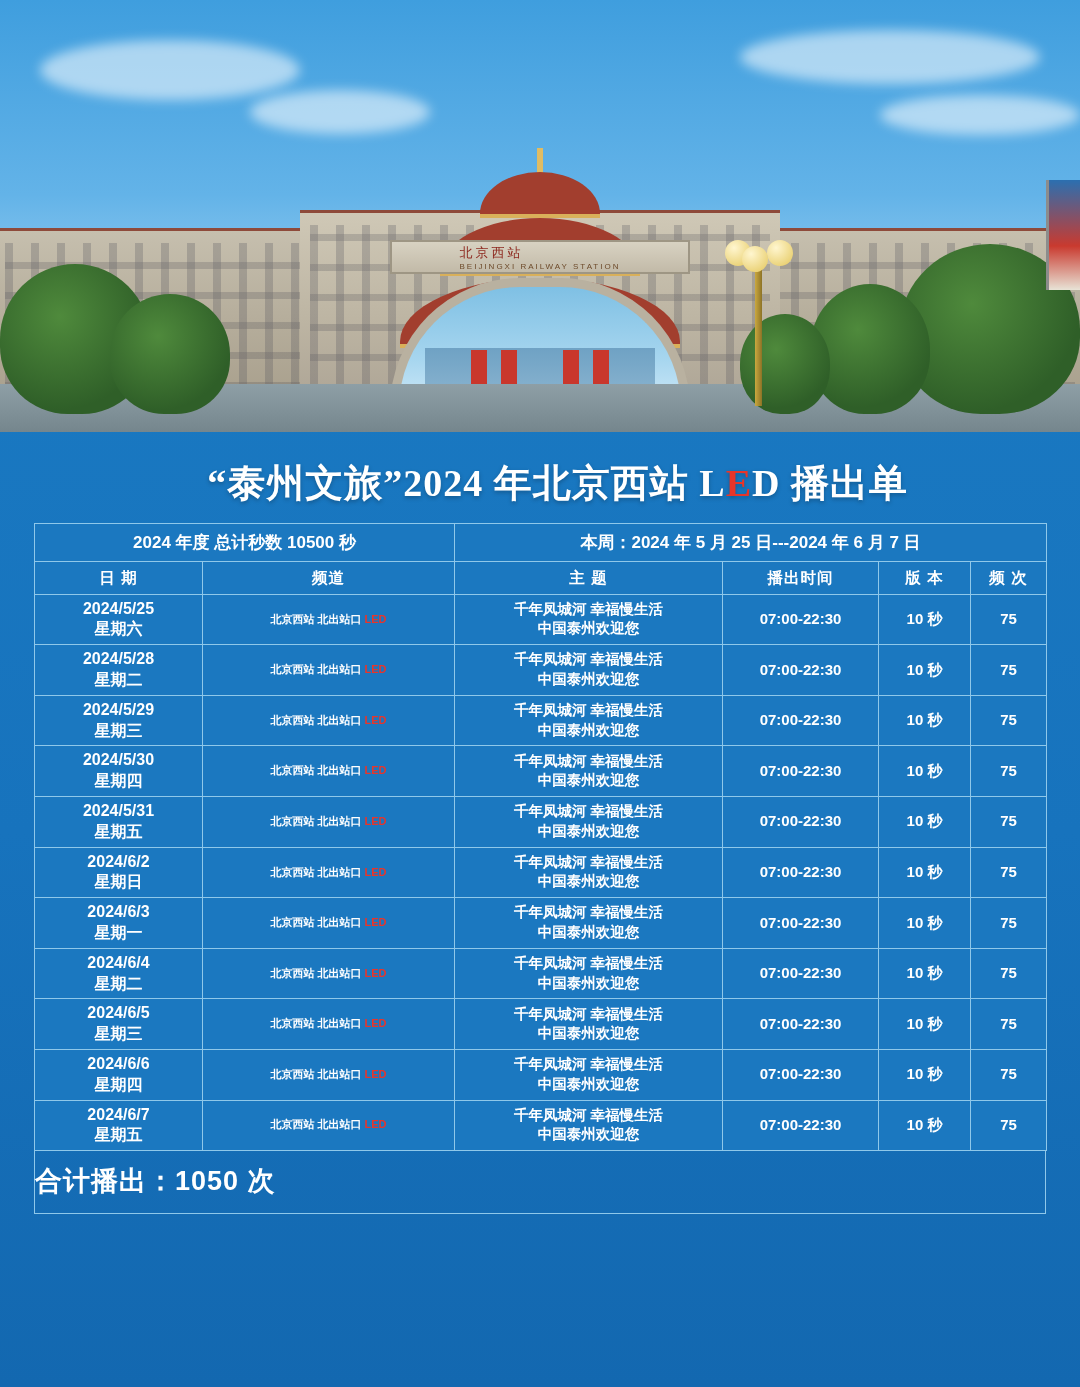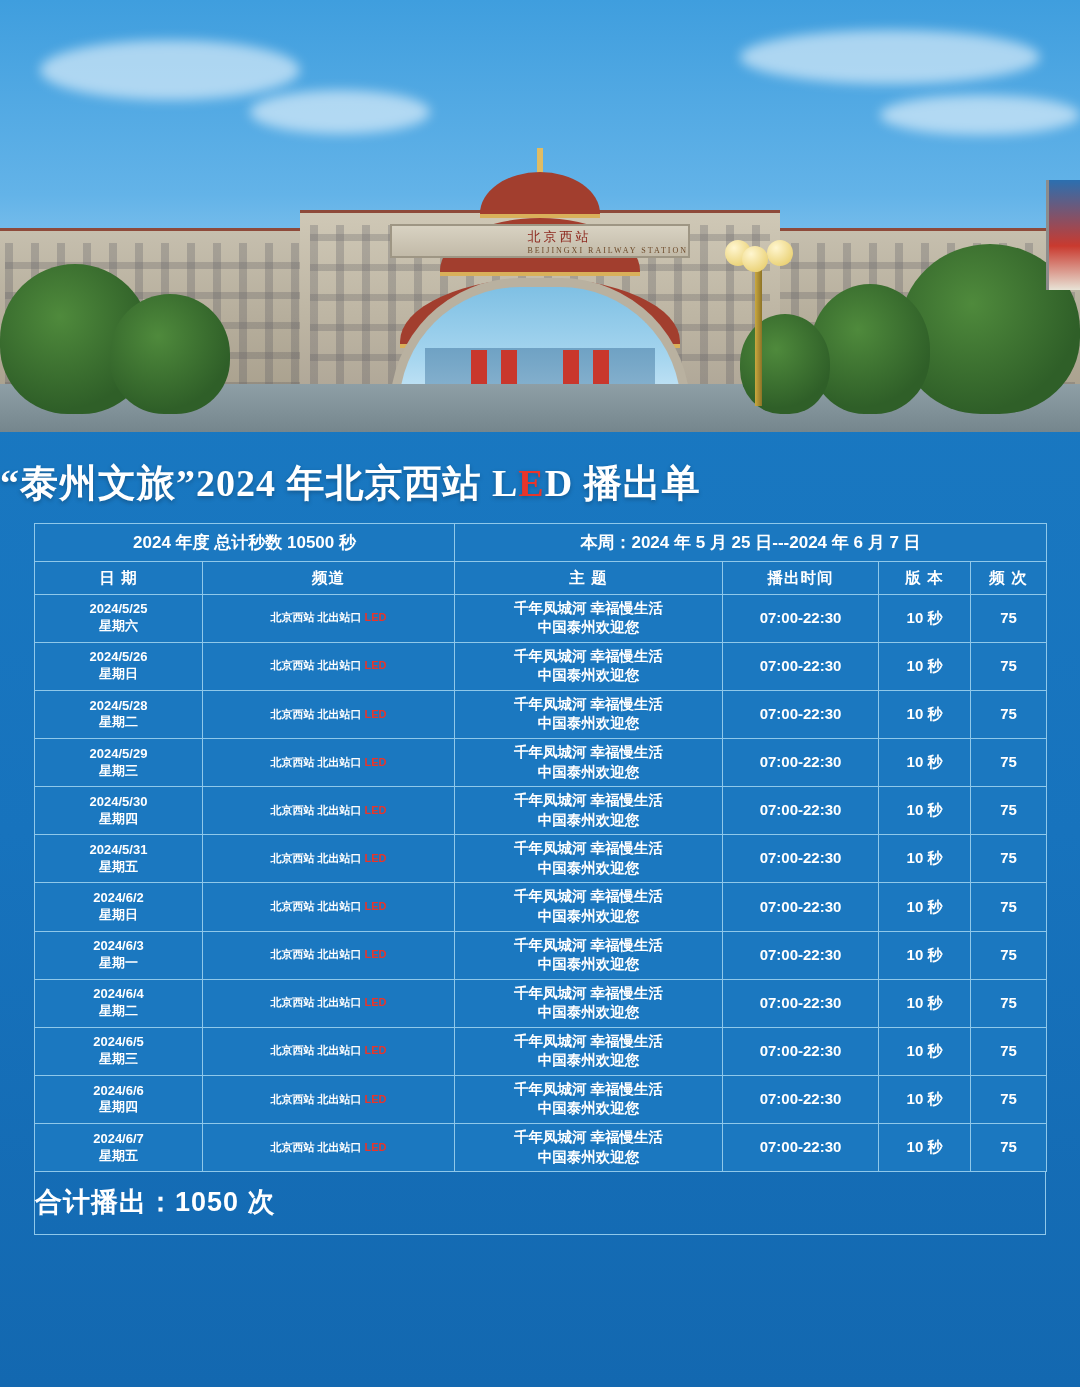--- a/index.html
+++ b/index.html
@@ -72,27 +72,27 @@
   .arch-inner {
     position: absolute; left: 26px; bottom: 0; right: 26px; height: 60px;
     background: linear-gradient(180deg, #6fa2c4 0%, #8fb7d2 100%);
   }
   .banner {
     position: absolute; bottom: 4px; width: 16px; height: 54px;
     background: #c9372c;
   }
   .b1 { left: 46px; } .b2 { left: 76px; } .b3 { right: 76px; } .b4 { right: 46px; }
   .signboard {
-    position: absolute; left: 390px; top: 24px; width: 300px; height: 34px;
+    position: absolute; left: 390px; top: 40px; width: 300px; height: 34px;
     background: linear-gradient(180deg, #d8d2c2, #c2baa8);
     border: 2px solid #9e9684;
     color: #8e2a20;
     font-size: 13px; letter-spacing: 3px;
-    display: flex; align-items: center; justify-content: flex-end;
-    font-family: Liberation Serif, serif;
+    display: flex; align-items: center; justify-content: center;
+    font-family: Liberation Sans, sans-serif;
   }
   .signboard small { display:block; font-size: 8px; letter-spacing: 2px; color:#6d4a2a; }
 
   
   .roof {
     position: absolute;
     background: #9f3b2c;
     border-radius: 60% 60% 0 0 / 100% 100% 0 0;
     box-shadow: 0 2px 0 #c99a3a;
   }
@@ -145,21 +145,21 @@
   }
   .billboard {
     position: absolute; right: 0; top: 180px; width: 34px; height: 110px;
     background: linear-gradient(180deg,#2b6fb0,#c93a2f 60%,#e8e3d6);
     border-left: 3px solid #8c8c8c;
   }
 
   
   .title-wrap {
     width: 908px; padding: 26px 0 14px 0;
-    text-align: left;
+    text-align: right;
   }
   .title {
     color: #ffffff;
     font-size: 38px;
     font-weight: bold;
     letter-spacing: 1px;
     text-shadow: 0 2px 4px rgba(0,0,0,.25);
     font-family: "Liberation Serif", "DejaVu Serif", serif;
   }
   .title .led-l, .title .led-d { color: #ffffff; }
@@ -178,21 +178,21 @@
     color: #ffffff;
     text-align: center;
     vertical-align: middle;
     font-size: 15px;
     font-weight: bold;
     padding: 4px 2px;
     line-height: 1.25;
   }
   .row-head th { font-size: 17px; padding: 8px 5px; }
   .col-head th { font-size: 15.5px; letter-spacing: 1px; padding: 6px 2px; }
-  td.date { font-size: 13px; line-height: 1.3; text-align: center; }
+  td.date { font-size: 16px; line-height: 1.3; text-align: center; }
   td.channel { font-size: 11px; }
   td.theme { font-size: 14.5px; line-height: 1.35; }
   td.time, td.ver, td.freq { font-size: 15px; text-align: center; }
   .led-red { color: #e8352a; }
   col.c-date { width: 168px; }
   col.c-channel { width: 252px; }
   col.c-theme { width: 268px; }
   col.c-time { width: 156px; }
   col.c-ver { width: 92px; }
   col.c-freq { width: 76px; }
@@ -306,28 +306,20 @@
       <tbody id="schedule-body">
           <tr>
             <td class="date"><span>2024/5/25</span><br><span>星期六</span></td>
             <td class="channel"><span>北京西站  北出站口 </span><span class="led-red">LED</span></td>
             <td class="theme"><span>千年凤城河  幸福慢生活</span><br><span>中国泰州欢迎您</span></td>
             <td class="time">07:00-22:30</td>
             <td class="ver">10 秒</td>
             <td class="freq">75</td>
           </tr>
           <tr>
-            <td class="date"><span>2024/5/26</span><br><span>星期日</span></td>
-            <td class="channel"><span>北京西站  北出站口 </span><span class="led-red">LED</span></td>
-            <td class="theme"><span>千年凤城河  幸福慢生活</span><br><span>中国泰州欢迎您</span></td>
-            <td class="time">07:00-22:30</td>
-            <td class="ver">10 秒</td>
-            <td class="freq">75</td>
-          </tr>
-          <tr>
             <td class="date"><span>2024/5/28</span><br><span>星期二</span></td>
             <td class="channel"><span>北京西站  北出站口 </span><span class="led-red">LED</span></td>
             <td class="theme"><span>千年凤城河  幸福慢生活</span><br><span>中国泰州欢迎您</span></td>
             <td class="time">07:00-22:30</td>
             <td class="ver">10 秒</td>
             <td class="freq">75</td>
           </tr>
           <tr>
             <td class="date"><span>2024/5/29</span><br><span>星期三</span></td>
             <td class="channel"><span>北京西站  北出站口 </span><span class="led-red">LED</span></td>

